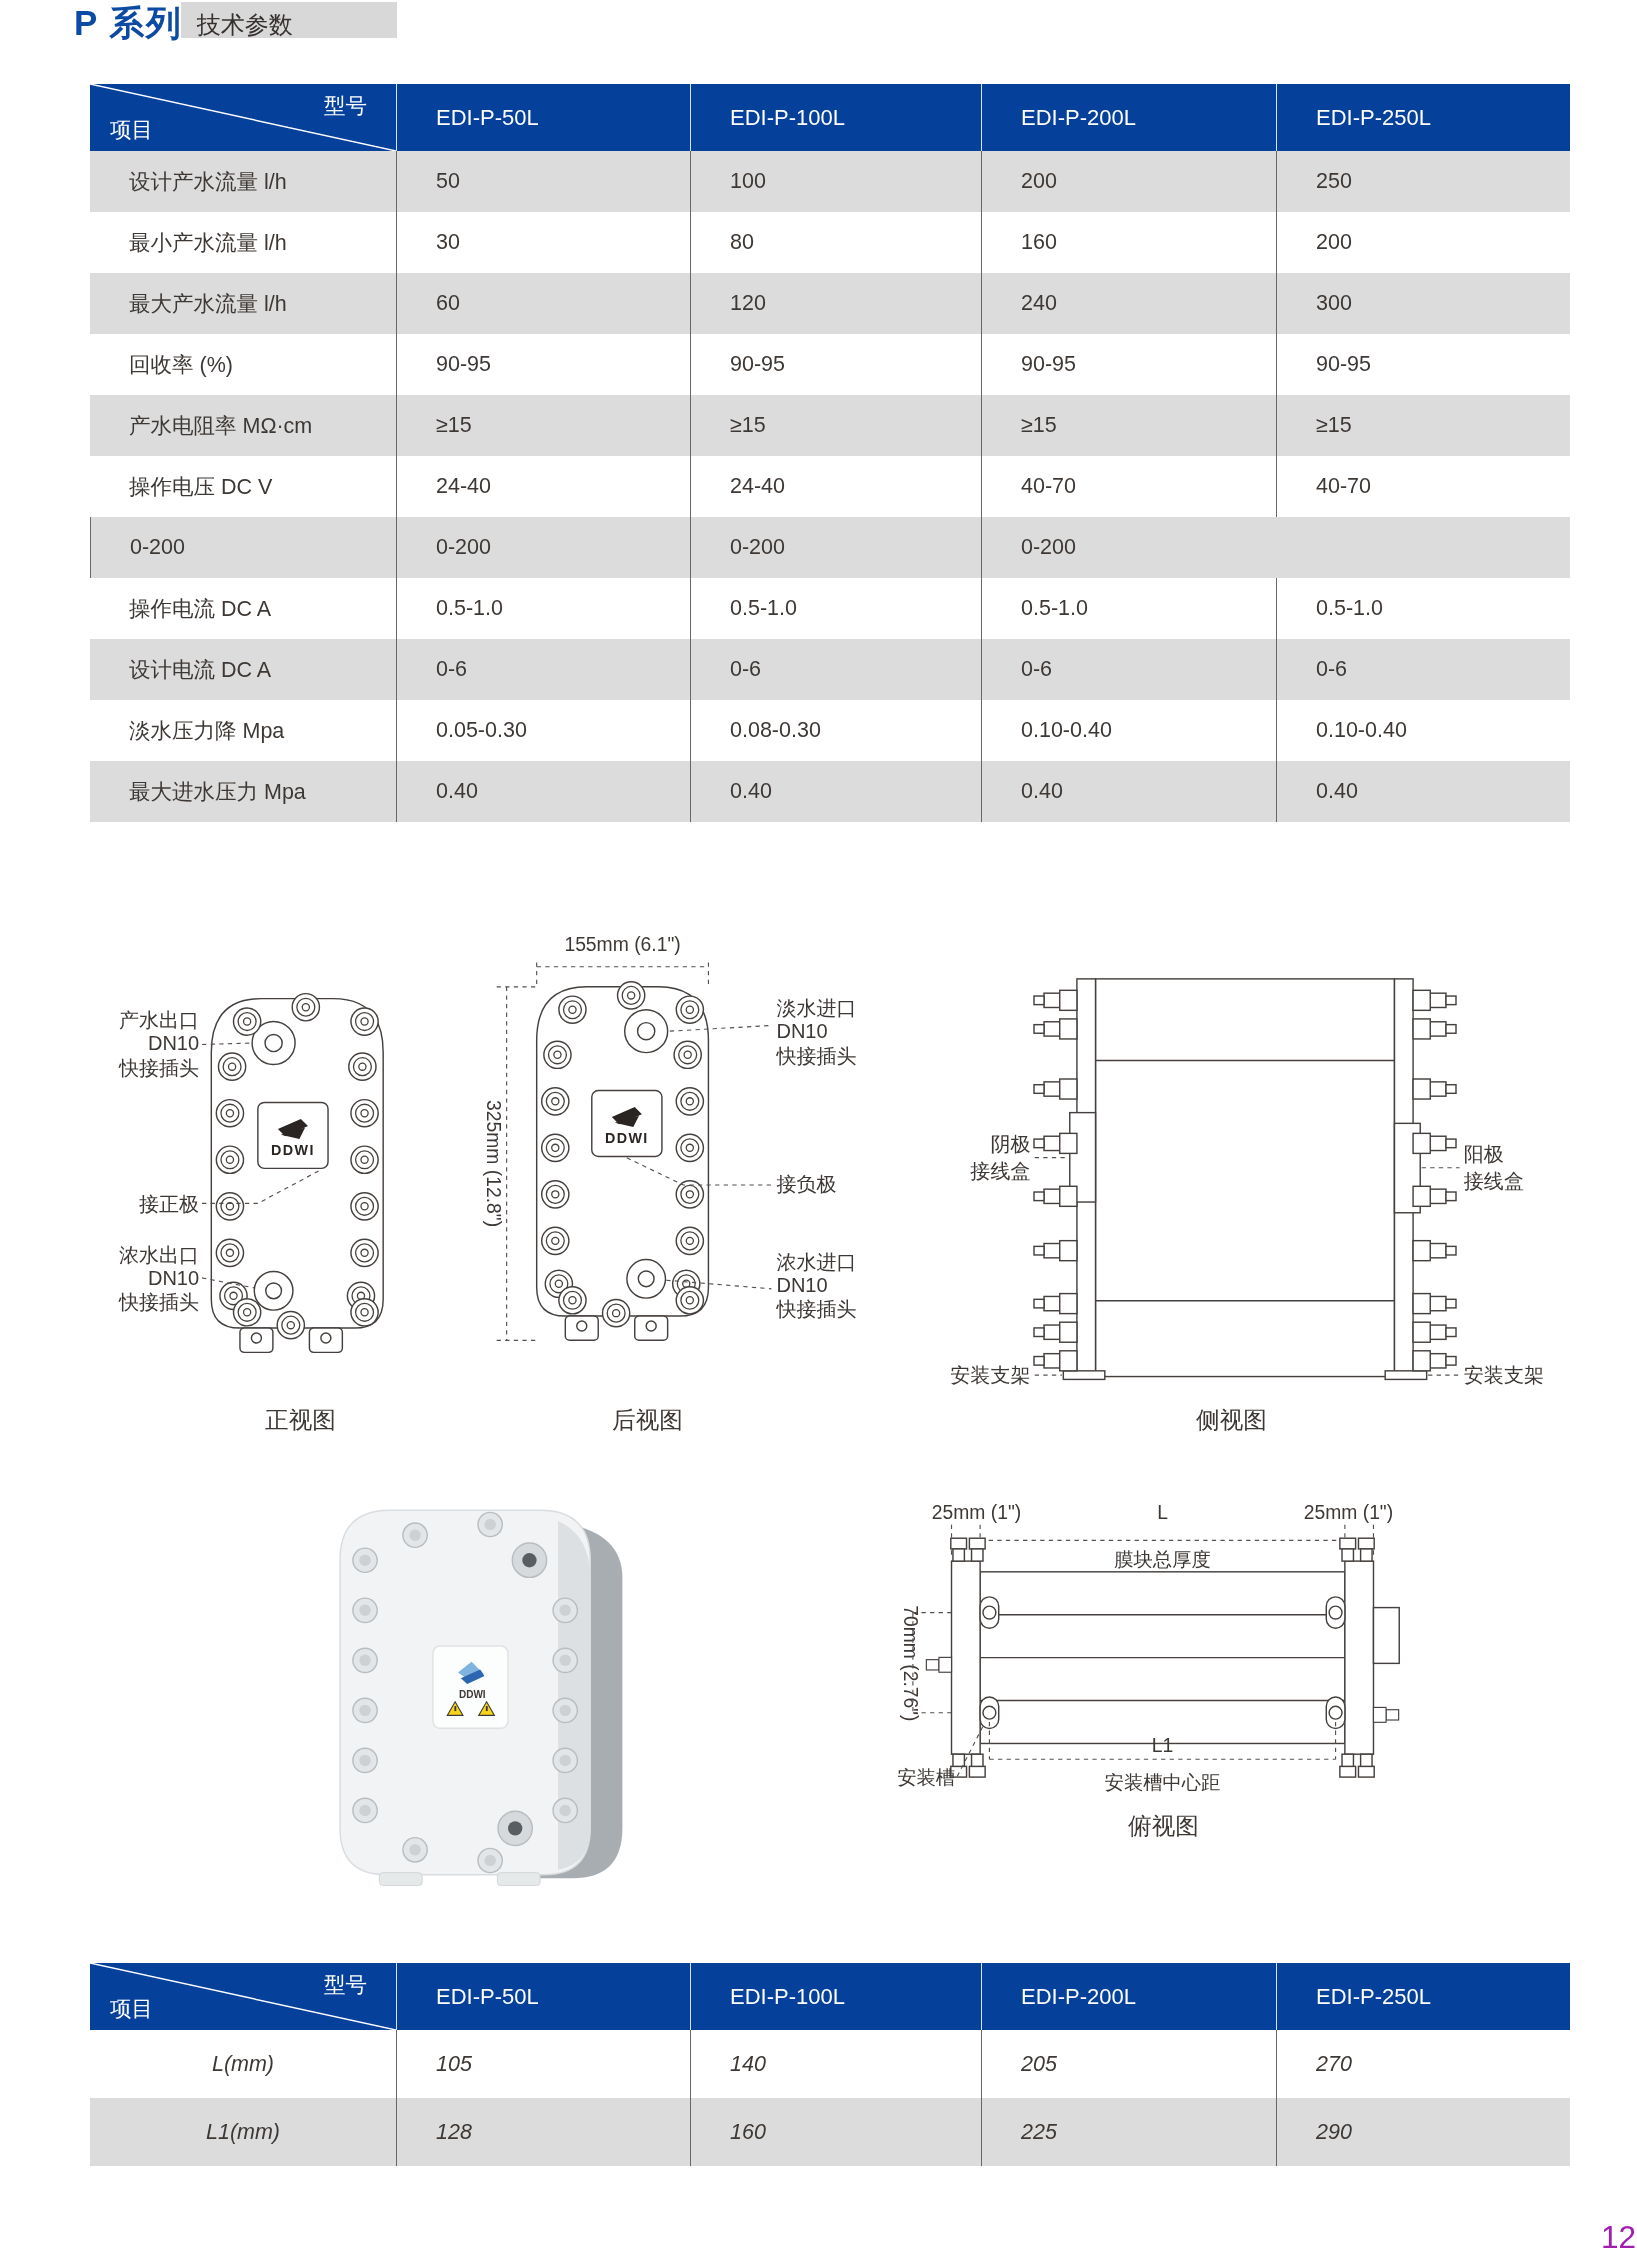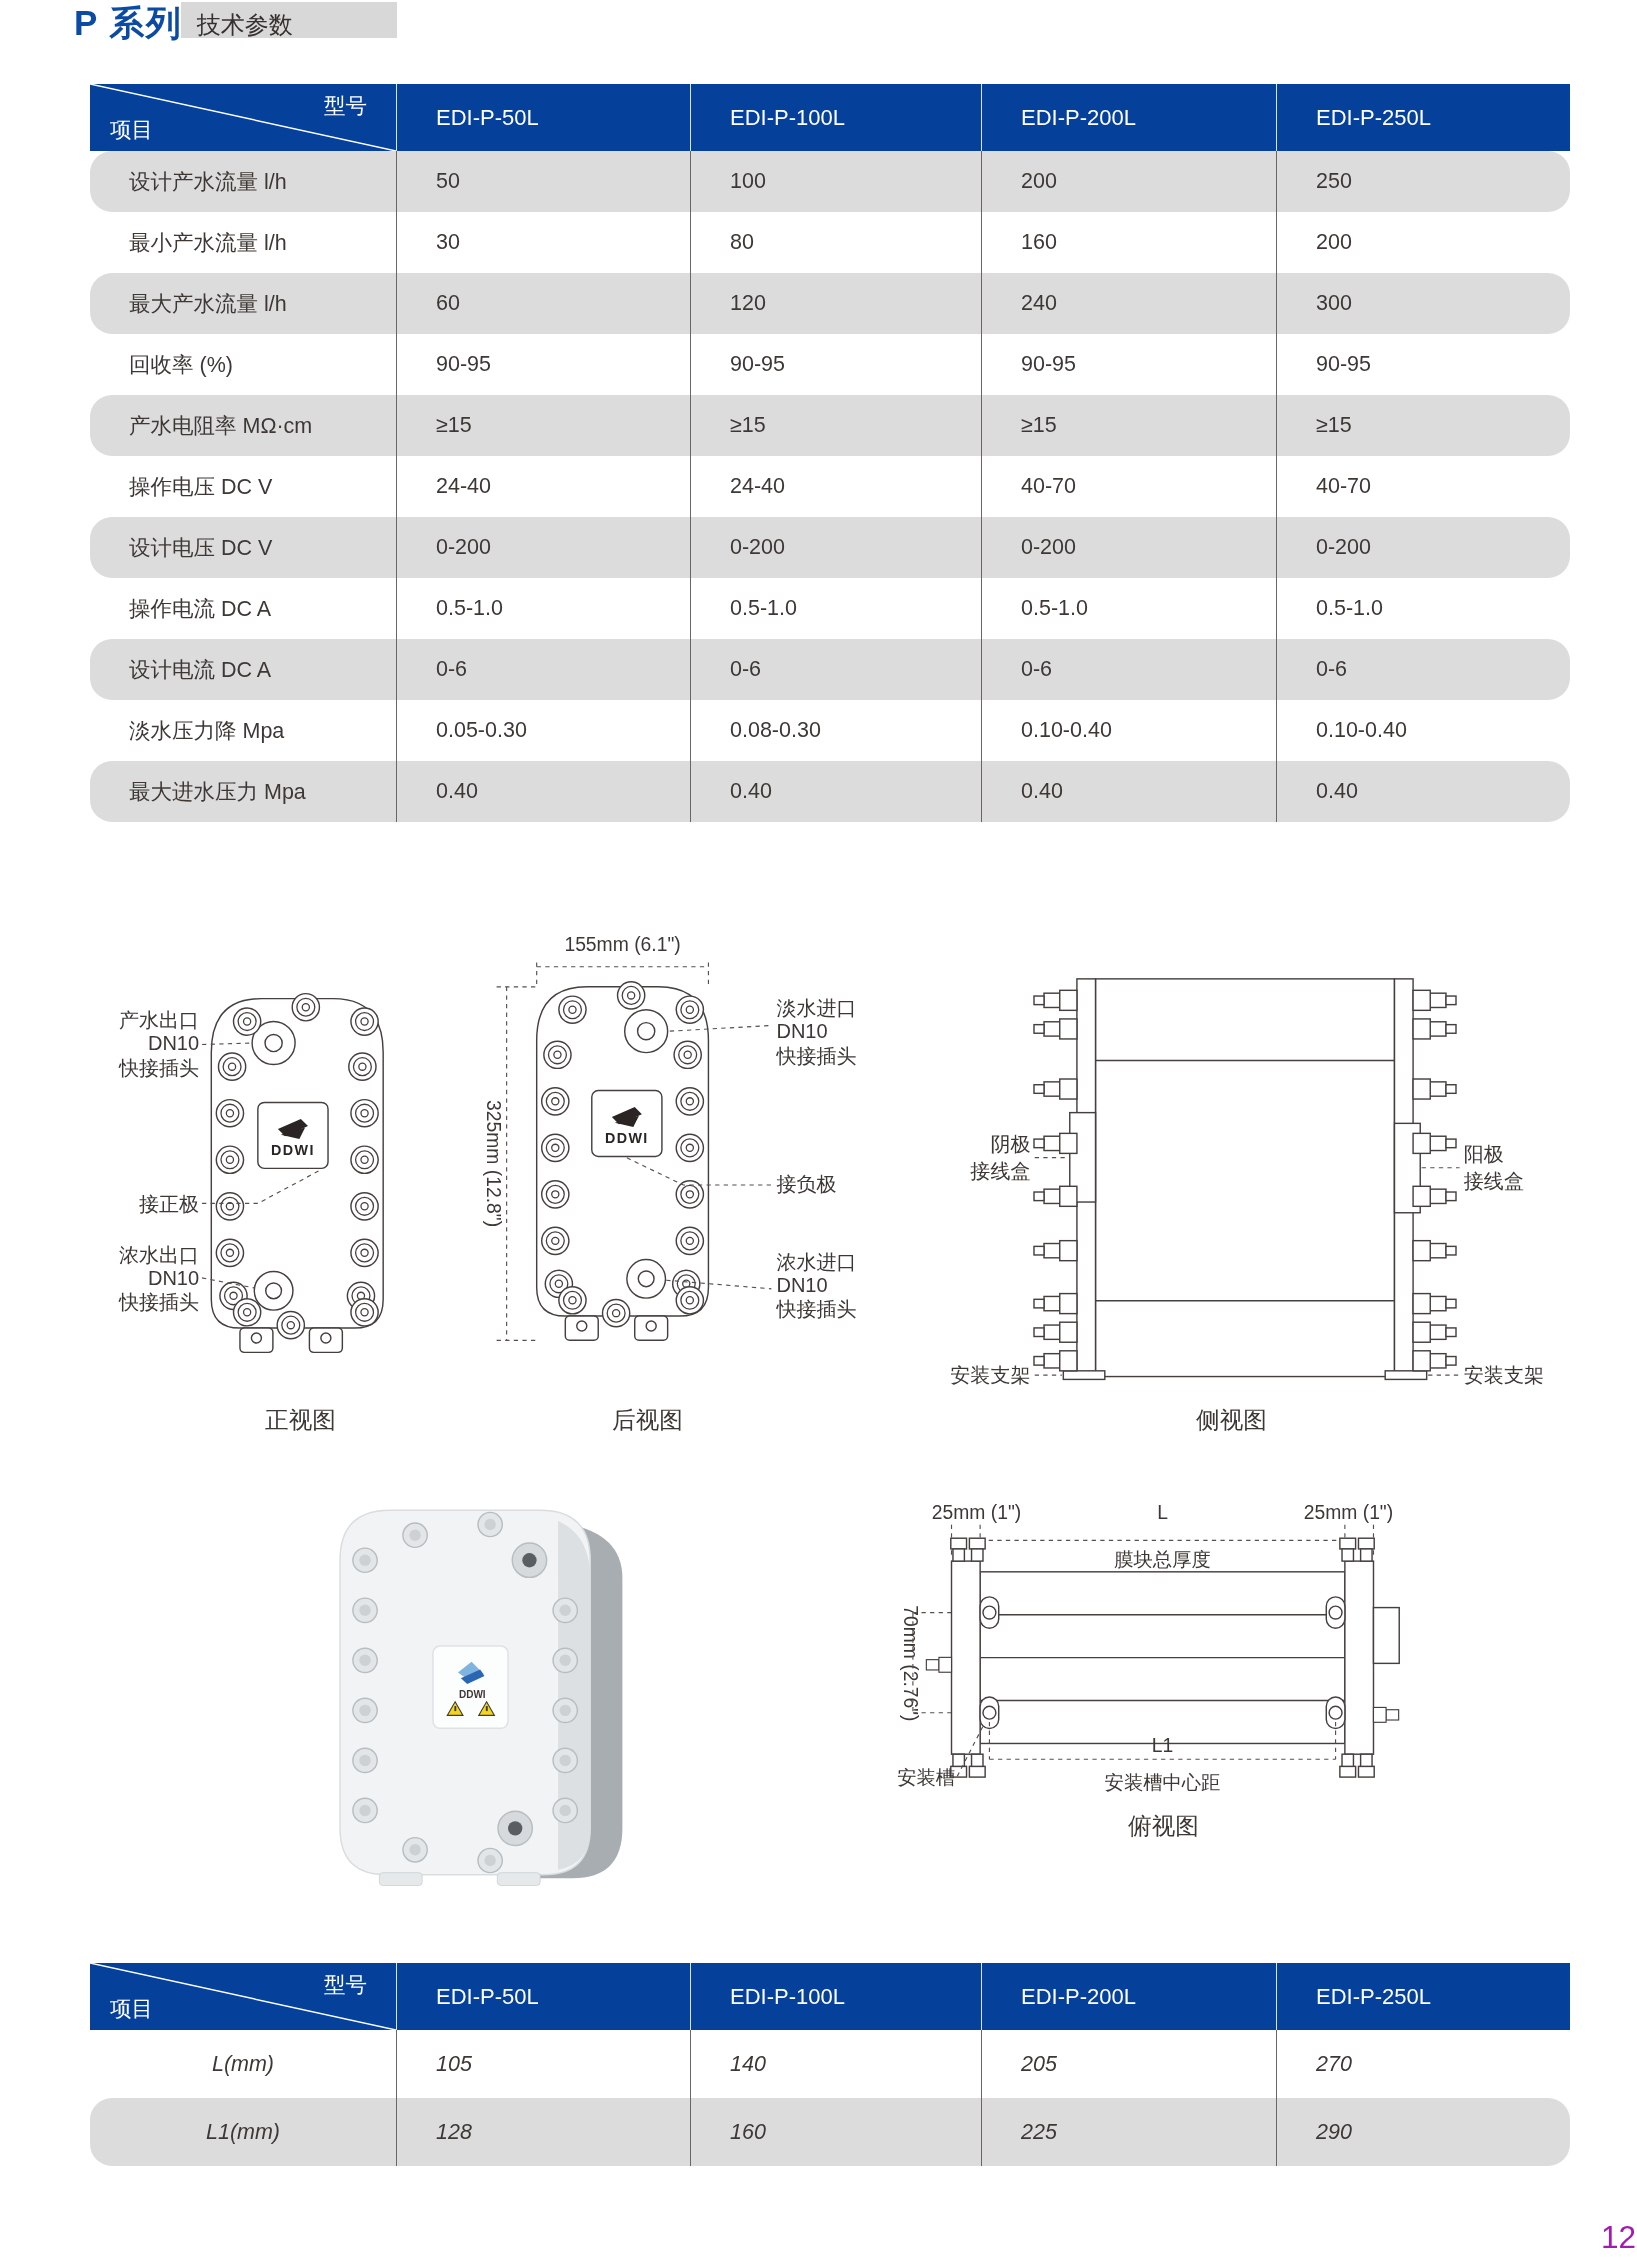--- a/index.html
+++ b/index.html
@@ -20,21 +20,21 @@
   .t-head, .t-row { display:grid; grid-template-columns:306px 294px 291px 295px 293px; }
   .t-head { background:#05419B; color:#ffffff; }
   .t-col { font-size:22px; padding-left:39px; display:flex; align-items:center; border-left:1.4px solid rgba(255,255,255,.85); }
   .t-corner { position:relative; }
   .t-corner svg { position:absolute; left:0; top:0; width:100%; height:100%; }
   .corner-top { position:absolute; right:29px; top:7.2px; font-size:21.5px; }
   .corner-bottom { position:absolute; left:20px; bottom:7.2px; font-size:21.5px; }
   .t-row .t-label { font-size:21.5px; padding-left:39px; display:flex; align-items:center; }
   .t-row .t-label.center { padding-left:0; justify-content:center; }
   .t-row .t-val { font-size:21.5px; padding-left:39px; display:flex; align-items:center; border-left:0.7px solid #6A6664; }
-  .t-row.gray { background:#DCDCDC;border-radius:22px; }
+  .t-row.gray { background:#DCDCDC; }
   .t-row.white { background:#ffffff; }
 
   #spec-table { top:84px; }
   #spec-table .t-head { height:67px; }
   #spec-table .t-row { height:61px; }
 
   #dim-table { top:1963px; }
   #dim-table .t-head { height:67px; }
   #dim-table .t-row { height:68px;font-style:italic; }
 
@@ -109,21 +109,20 @@
     <div class="t-val">≥15</div>
   </div>
   <div class="t-row white">
     <div class="t-label">操作电压 DC V</div>
     <div class="t-val">24-40</div>
     <div class="t-val">24-40</div>
     <div class="t-val">40-70</div>
     <div class="t-val">40-70</div>
   </div>
   <div class="t-row gray">
-    <div class="t-label">设计电压 DC V</div>
     <div class="t-val">0-200</div>
     <div class="t-val">0-200</div>
     <div class="t-val">0-200</div>
     <div class="t-val">0-200</div>
   </div>
   <div class="t-row white">
     <div class="t-label">操作电流 DC A</div>
     <div class="t-val">0.5-1.0</div>
     <div class="t-val">0.5-1.0</div>
     <div class="t-val">0.5-1.0</div>

